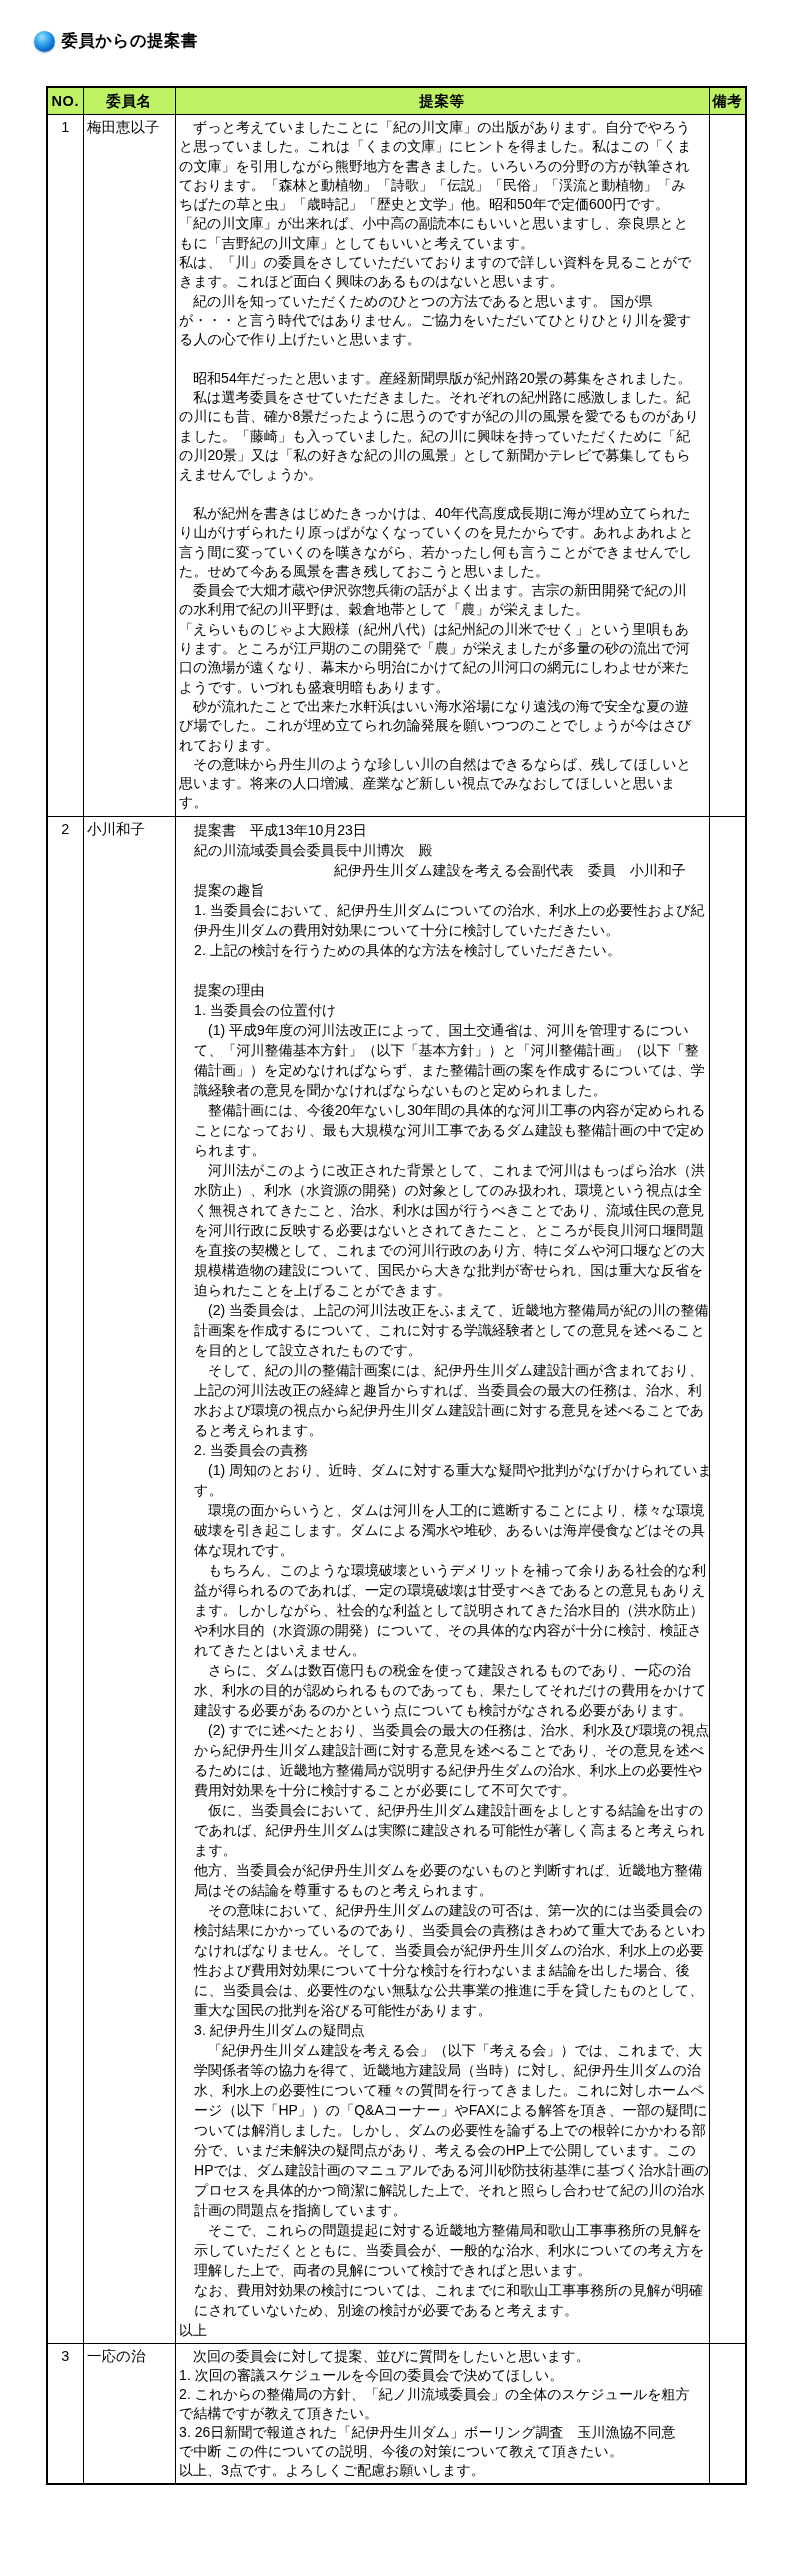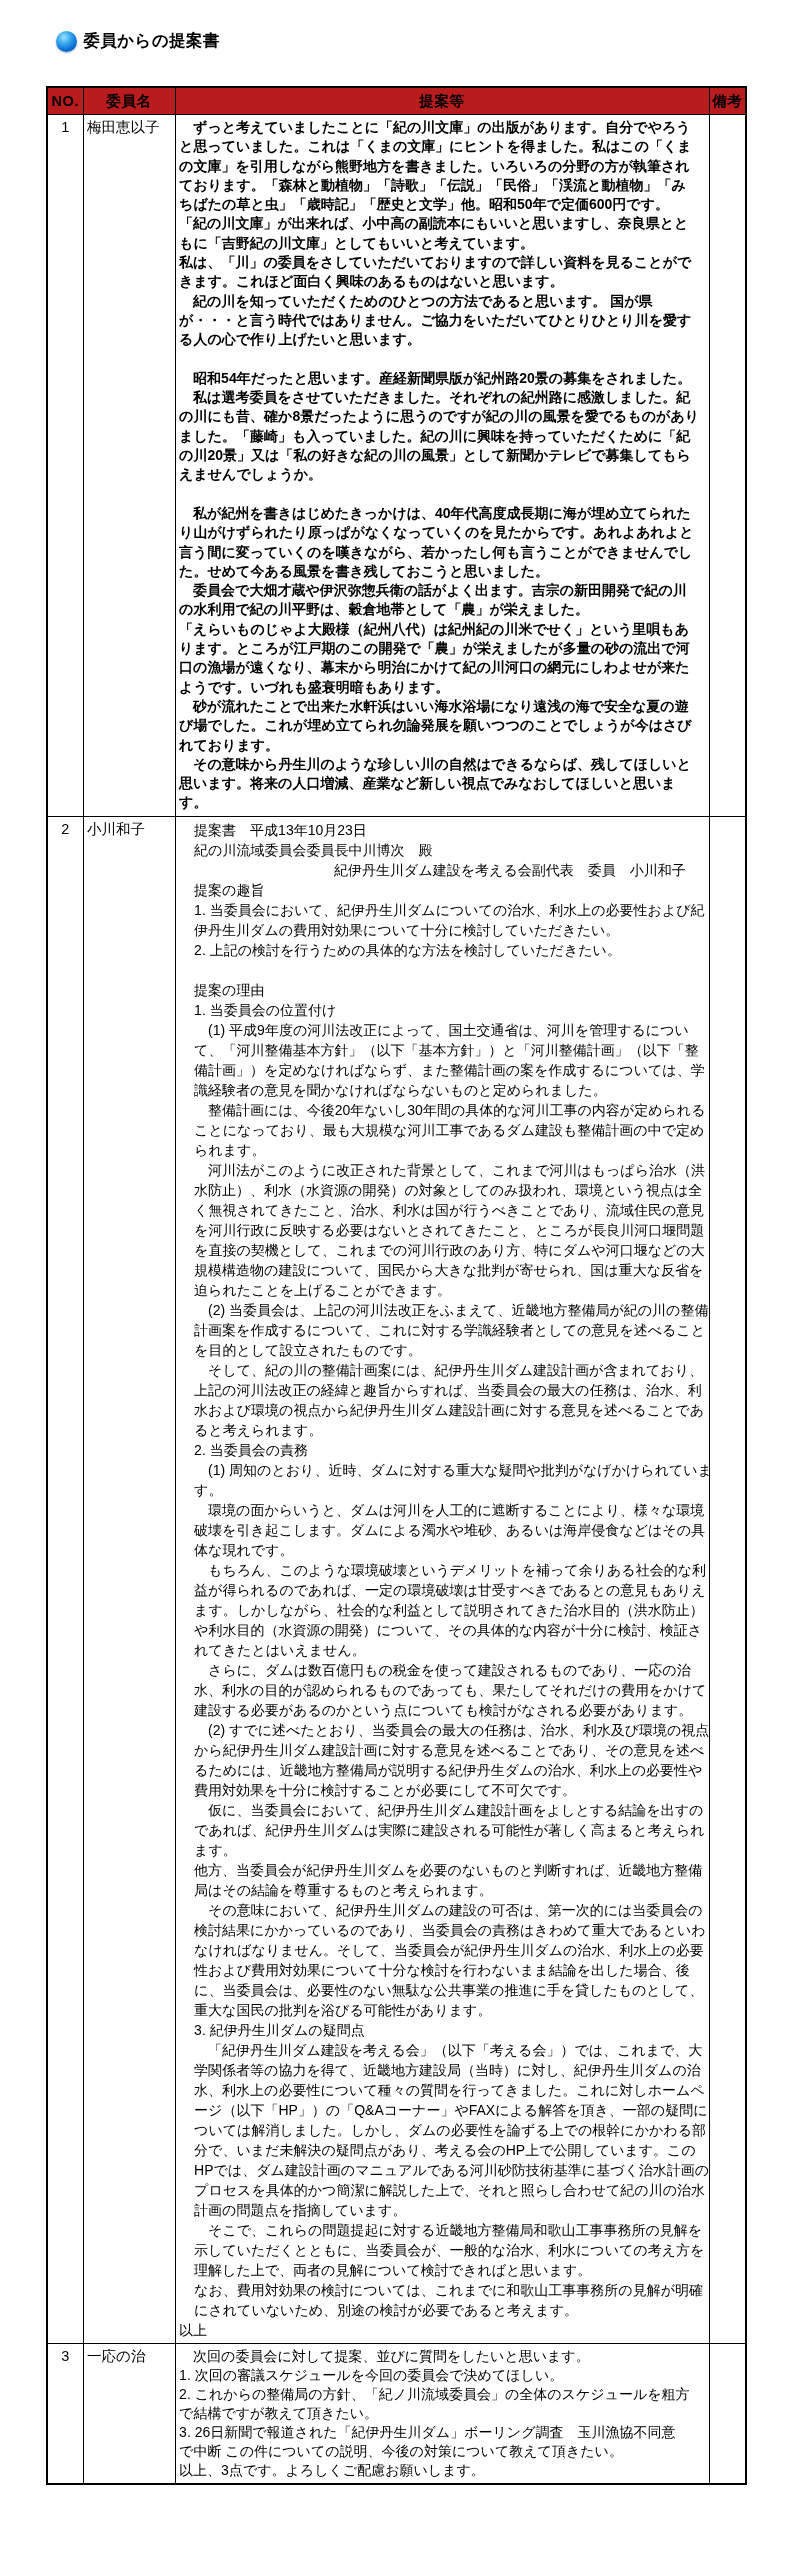--- a/index.html
+++ b/index.html
@@ -9,21 +9,21 @@
   }
   body {
     position: relative;
     width: 792px;
     height: 2576px;
     font-family: "Liberation Sans", "DejaVu Sans", sans-serif;
     color: #000000;
   }
   .doc-title-section {
     position: absolute;
-    left: 56px;
+    left: 34px;
     top: 30px;
     display: flex;
     align-items: center;
     gap: 6.6px;
   }
   .bullet-ball {
     width: 21px;
     height: 21px;
     border-radius: 50%;
     background: radial-gradient(circle at 38% 30%, #9fe0ff 0%, #41b0f0 30%, #0e74d6 62%, #0548a2 95%);
@@ -44,21 +44,21 @@
     border-collapse: collapse;
     table-layout: fixed;
     border: 2.4px solid #000000;
   }
   table.proposals th,
   table.proposals td {
     border: 1.2px solid #000000;
     overflow: hidden;
   }
   table.proposals th {
-    background: #b91c1c;
+    background: #bef264;
     font-size: 14.5px;
     font-weight: bold;
     text-align: center;
     vertical-align: middle;
     height: 26px;
     padding: 0;
     letter-spacing: 0.6px;
   }
   table.proposals td {
     vertical-align: top;
@@ -72,21 +72,21 @@
   .name-cell {
     font-size: 14.5px;
     line-height: 19.3px;
     padding-left: 3px;
     white-space: nowrap;
   }
   .proposal-text {
     font-size: 14px;
     white-space: pre;
   }
-  tr.r1 .proposal-text { line-height: 19.3px; font-weight: bold; }
+  tr.r1 .proposal-text { line-height: 19.3px; }
   tr.r2 .proposal-text { line-height: 20px; margin-left: 15px; }
   tr.r3 .proposal-text { line-height: 19px; }
   .closing-statement {
     font-size: 14px;
     line-height: 20px;
     padding-right: 17px;
   }
 </style>
 </head>
 <body>

